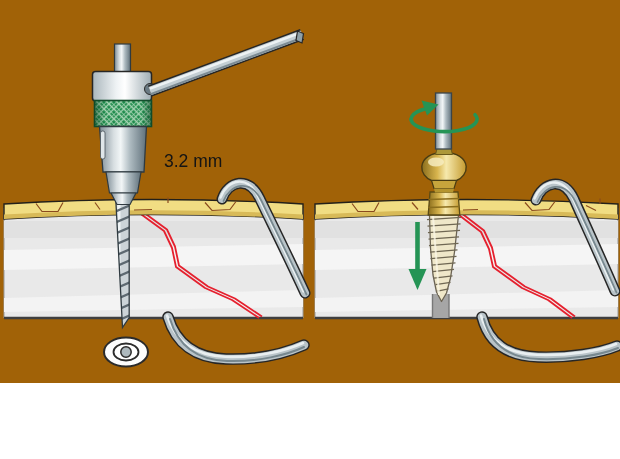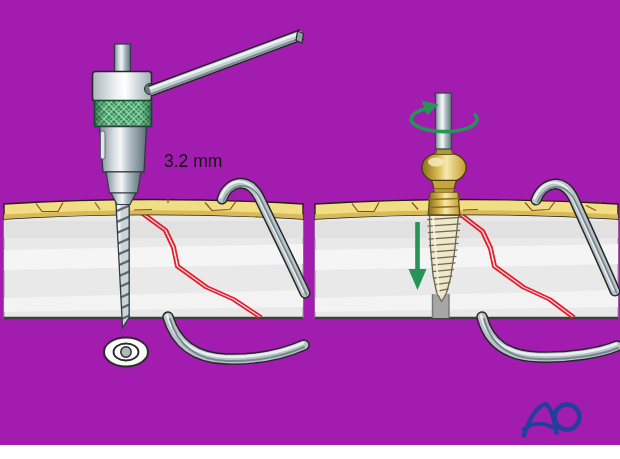--- a/index.html
+++ b/index.html
@@ -1,16 +1,16 @@
 <!DOCTYPE html>
 <html><head>
 <meta charset="utf-8">
 <style>
   html,body{margin:0;padding:0;background:#ffffff;}
-  .stage{position:relative;width:620px;height:445px;background:#a21caf;overflow:hidden;
+  .stage{position:relative;width:620px;height:383px;background:#a16207;overflow:hidden;
          font-family:"Liberation Sans", sans-serif;}
   svg{position:absolute;left:0;top:0;}
   text.dim-label{font-family:"Liberation Sans", sans-serif;font-size:17.5px;fill:#141414;}
 </style>
 </head>
 <body>
 
 <div class="stage">
 <svg width="620" height="459" viewBox="0 0 620 459">
   <defs>

